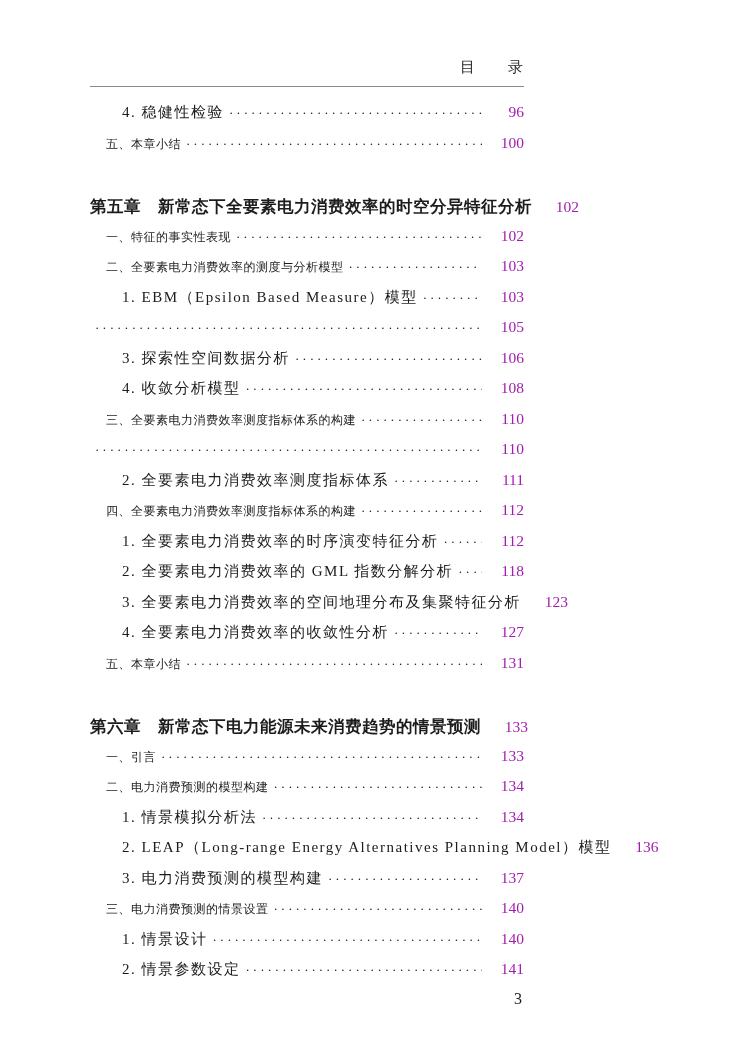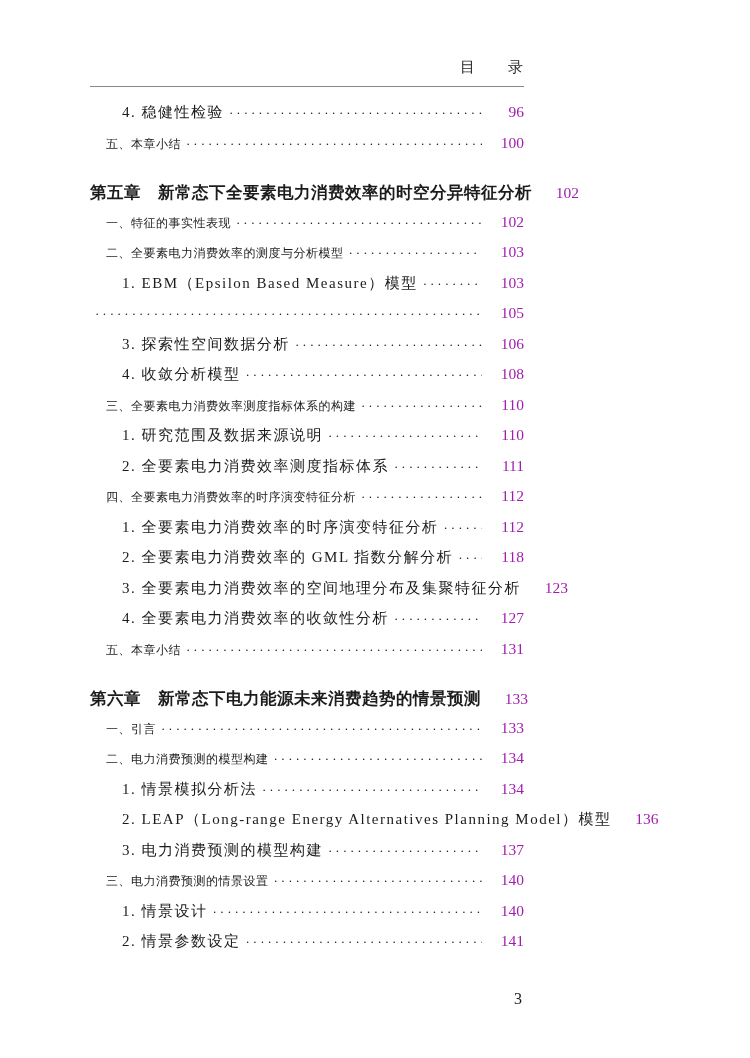--- a/index.html
+++ b/index.html
@@ -61,21 +61,21 @@
   .toc-page {
     flex: 0 0 auto;
     width: 36px;
     text-align: right;
     font-size: 15.5px;
     font-family: "Liberation Serif", serif;
     font-weight: 400;
     color: #a21caf;
   }
   .lv-chapter {
-    margin-top: 18px;
+    margin-top: 32px;
   }
   .lv-chapter .toc-title {
     font-family: "Liberation Sans", sans-serif;
     font-weight: 700;
     font-size: 16.5px;
     letter-spacing: 0.5px;
   }
   .lv-sub1 .toc-title {
     font-size: 12px;
     letter-spacing: 0.5px;
@@ -147,31 +147,30 @@
     <span class="toc-title">4. 收敛分析模型</span>
     <span class="toc-dots">································································································································································</span>
     <span class="toc-page">108</span>
   </div>
       <div class="toc-row lv-sub1">
     <span class="toc-title">三、全要素电力消费效率测度指标体系的构建</span>
     <span class="toc-dots">································································································································································</span>
     <span class="toc-page">110</span>
   </div>
       <div class="toc-row lv-sub2">
-    <span class="toc-title">1. 研究范围及数据来源说明</span>
     <span class="toc-dots">································································································································································</span>
     <span class="toc-page">110</span>
   </div>
       <div class="toc-row lv-sub2">
     <span class="toc-title">2. 全要素电力消费效率测度指标体系</span>
     <span class="toc-dots">································································································································································</span>
     <span class="toc-page">111</span>
   </div>
       <div class="toc-row lv-sub1">
-    <span class="toc-title">四、全要素电力消费效率的时序演变特征分析</span>
+    <span class="toc-title">四、全要素电力消费效率测度指标体系的构建</span>
     <span class="toc-dots">································································································································································</span>
     <span class="toc-page">112</span>
   </div>
       <div class="toc-row lv-sub2">
     <span class="toc-title">1. 全要素电力消费效率的时序演变特征分析</span>
     <span class="toc-dots">································································································································································</span>
     <span class="toc-page">112</span>
   </div>
       <div class="toc-row lv-sub2">
     <span class="toc-title">2. 全要素电力消费效率的 GML 指数分解分析</span>

